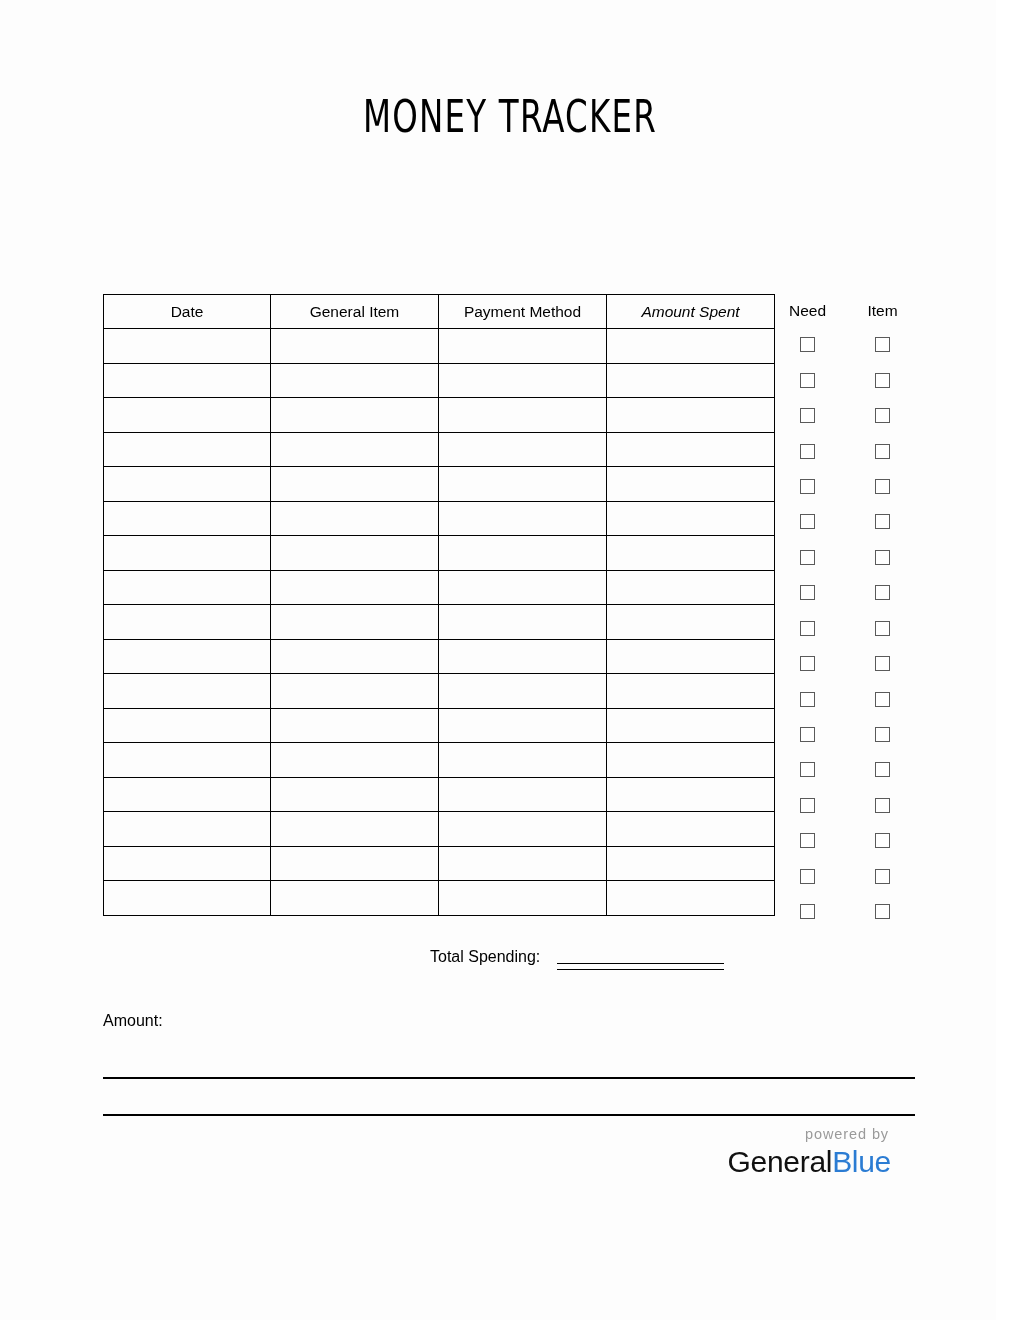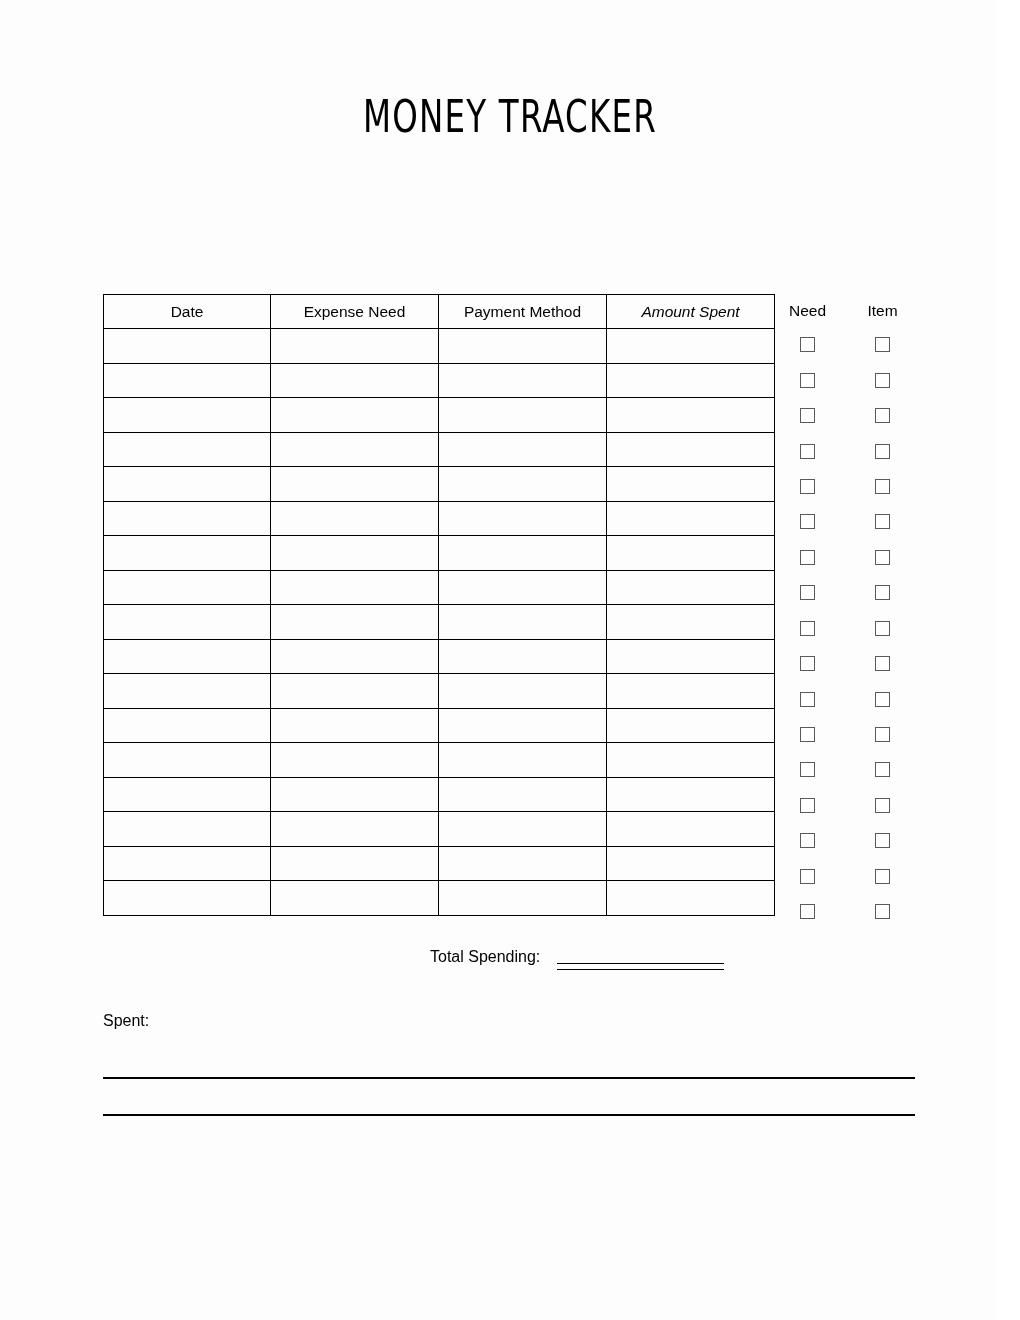--- a/index.html
+++ b/index.html
@@ -210,21 +210,21 @@
 <div class="page">
 
   <div class="title">MONEY TRACKER</div>
 
 
   <div class="expense-wrap">
     <table class="expense-table">
       <thead>
         <tr>
           <th class="c-date">Date</th>
-          <th class="c-item">Expense Need</th>
+          <th class="c-item">General Item</th>
           <th class="c-pay">Payment Method</th>
           <th class="c-amt">Amount Spent</th>
         </tr>
       </thead>
       <tbody id="expense-body">
           <tr>
             <td></td>
             <td></td>
             <td></td>
             <td></td>
@@ -472,18 +472,22 @@
           </div>
         </div>
       </div>
   </div>
 
   <div class="total-spending">
     <span class="ts-label">Total Spending:</span>
     <span class="ts-rule"></span>
   </div>
 
-  <div class="notes-label">Spent:</div>
+  <div class="notes-label">Amount:</div>
   <div class="notes-rule-1"></div>
   <div class="notes-rule-2"></div>
 
+  <div class="footer-logo">
+    <span class="powered-by">powered by</span>
+    <span class="brand"><span class="brand-general">General</span><span class="brand-blue">Blue</span></span>
+  </div>
 
 </div>
 
 </body></html>

